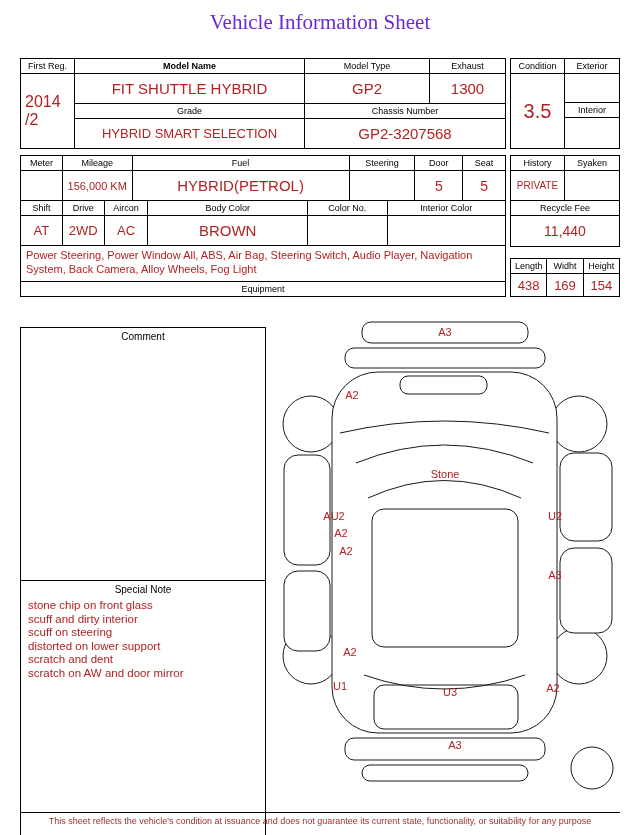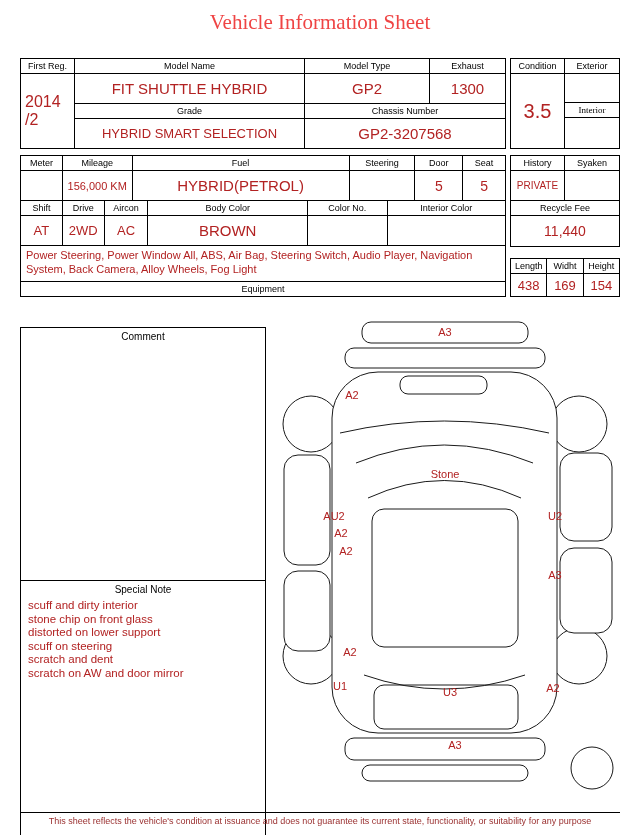--- a/index.html
+++ b/index.html
@@ -2,21 +2,21 @@
 <html><head>
 <meta charset="utf-8">
 <style>
   html,body { margin:0; padding:0; }
   body {
     width:640px; height:835px; background:#fff; position:relative;
     font-family:"Liberation Sans", sans-serif; color:#000;
   }
   .title {
     position:absolute; top:10px; left:0; width:100%; text-align:center;
-    font-family:"Liberation Serif", serif; font-size:21px; color:#ef4444;
+    font-family:"Liberation Serif", serif; font-size:21px; color:#6d28d9;
   }
   .tbl {
     position:absolute; border:1px solid #000; box-sizing:border-box;
     background:#fff; display:flex; flex-direction:column;
   }
   .tbl.cols { flex-direction:row; }
   .vcol { display:flex; flex-direction:column; box-sizing:border-box; }
   .vcol { border-right:1px solid #000; }
   .vcol:last-child { border-right:none; }
   .vrows { display:flex; flex-direction:column; flex:1; }
@@ -67,21 +67,21 @@
 <div class="tbl cols" style="left:20px; top:58px; width:486px; height:91px;">
   <div class="vcol" style="width:56px;">
     <div class="cell hdr" style="height:15px;">First Reg.</div>
     <div class="cell val first-reg" style="flex:1;">
       <div>2014</div>
       <div>/2</div>
     </div>
   </div>
   <div class="vrows">
     <div class="row">
-      <div class="cell hdr" style="width:230px; height:15px;">Model Name</div>
+      <div class="cell hdr" style="width:230px; height:15px;font-weight:bold;">Model Name</div>
       <div class="cell hdr" style="width:125px; height:15px;">Model Type</div>
       <div class="cell hdr" style="width:75px; height:15px;">Exhaust</div>
     </div>
     <div class="row">
       <div class="cell val fs15" style="width:230px; height:30px;">FIT SHUTTLE HYBRID</div>
       <div class="cell val fs15" style="width:125px; height:30px;">GP2</div>
       <div class="cell val fs15" style="width:75px; height:30px;">1300</div>
     </div>
     <div class="row">
       <div class="cell hdr" style="width:230px; height:15px;">Grade</div>
@@ -95,21 +95,21 @@
 </div>
 
 <div class="tbl cols" style="left:510px; top:58px; width:110px; height:91px;">
   <div class="vcol" style="width:55px;">
     <div class="cell hdr" style="height:15px;">Condition</div>
     <div class="cell val fs20" style="flex:1;">3.5</div>
   </div>
   <div class="vcol" style="width:55px;">
     <div class="cell hdr" style="height:15px;">Exterior</div>
     <div class="cell val" style="height:29px;"></div>
-    <div class="cell hdr" style="height:15px;font-family:Liberation Serif, serif;">Interior</div>
+    <div class="cell hdr" style="height:15px;">Interior</div>
     <div class="cell val" style="flex:1;"></div>
   </div>
 </div>
 
 <div class="tbl" style="left:20px; top:155px; width:486px; height:142px;">
   <div class="row">
     <div class="cell hdr" style="width:42px; height:15px;">Meter</div>
     <div class="cell hdr" style="width:70px; height:15px;">Mileage</div>
     <div class="cell hdr" style="width:218px; height:15px;">Fuel</div>
     <div class="cell hdr" style="width:66px; height:15px;">Steering</div>
@@ -176,24 +176,24 @@
     <div class="cell val fs13" style="width:37px; height:22px;">169</div>
     <div class="cell val fs13" style="width:36px; height:22px;">154</div>
   </div>
 </div>
 
 <div class="left-panel">
   <div class="panel-hdr">Comment</div>
   <div class="special-note">
     <div class="panel-hdr">Special Note</div>
     <div class="notes">
+        <div>stone chip on front glass</div>
         <div>scuff and dirty interior</div>
-        <div>stone chip on front glass</div>
+        <div>scuff on steering</div>
         <div>distorted on lower support</div>
-        <div>scuff on steering</div>
         <div>scratch and dent</div>
         <div>scratch on AW and door mirror</div>
       </div>
   </div>
 </div>
 
 <div class="diagram">
   <svg viewBox="0 0 368 492" width="368" height="492">
     <g stroke="#1a1a1a" fill="none" stroke-width="1">
 

